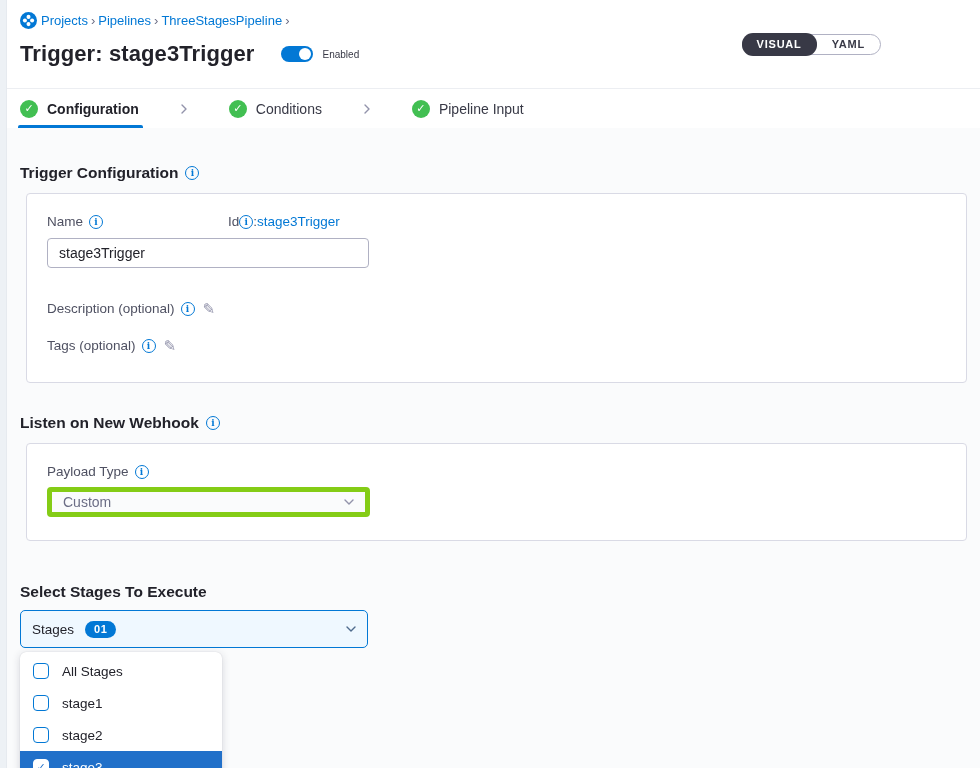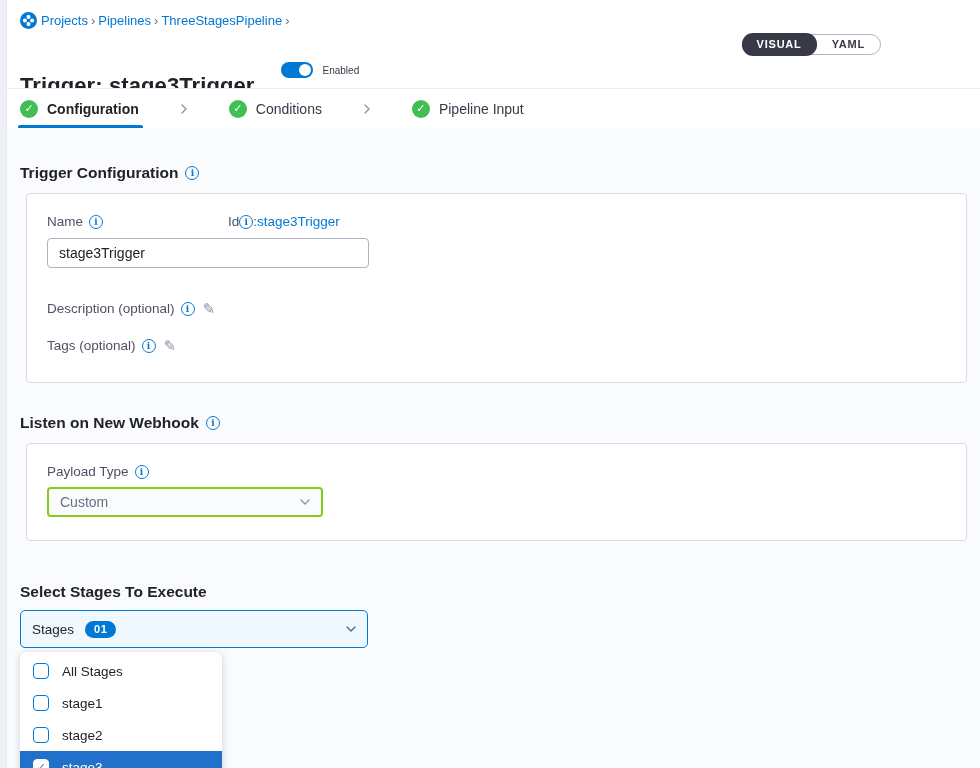--- a/index.html
+++ b/index.html
@@ -18,21 +18,21 @@
   .page { position: absolute; left: 7px; top: 0; width: 973px; height: 768px; }
 
   
   .header { background: #ffffff; height: 88px; position: relative; padding: 12px 0 0 13px; }
   .breadcrumb { display: flex; align-items: center; gap: 2px; font-size: 13px; }
   .breadcrumb a { color: #0278d5; text-decoration: none; cursor: pointer; }
   .crumb-sep { color: #6b6d85; font-size: 13px; margin: 0 1px; }
   .harness-icon { width: 17px; height: 17px; display: inline-block; margin-right: 2px; }
 
   .title-row { display: flex; align-items: center; margin-top: 12px; }
-  .page-title { font-size: 22px; font-weight: bold; color: #22222a; letter-spacing: 0.1px; margin-top: 32px; }
+  .page-title { font-size: 22px; font-weight: bold; color: #22222a; letter-spacing: 0.1px; }
   .switch { width: 32px; height: 16px; border-radius: 9px; background: #0278d5; position: relative;
             margin-left: 26px; cursor: pointer; flex: none; }
   .switch .knob { position: absolute; right: 2px; top: 2px; width: 12px; height: 12px;
                   border-radius: 50%; background: #ffffff; }
   .switch-label { margin-left: 10px; font-size: 10px; color: #383946; }
 
   .view-toggle { position: absolute; top: 34px; right: 99px; height: 21px; display: flex;
                  align-items: center; border: 1px solid #b0b1c3; border-radius: 11px; background: #ffffff; }
   .view-seg { font-size: 11px; font-weight: bold; letter-spacing: 0.8px; padding: 0 15px;
               height: 21px; line-height: 21px; cursor: pointer; color: #383946; border-radius: 11px; }
@@ -75,21 +75,21 @@
   .id-value { color: #0278d5; cursor: pointer; }
 
   .text-input { margin-top: 9px; width: 322px; height: 30px; border: 1px solid #b0b1c3;
                 border-radius: 4px; padding: 0 11px; font-size: 14px; color: #22222a;
                 font-family: inherit; background: #fff; display: block; }
   .optional-row { display: flex; align-items: center; gap: 8px; }
   .desc-row { margin-top: 33px; }
   .tags-row { margin-top: 22px; }
   .pencil-icon { color: #9293ab; font-size: 15px; cursor: pointer; transform: rotate(0deg); line-height: 1; }
 
-  .select-box { margin-top: 8px; width: 276px; height: 30px; border: 2px solid #84cc16;
+  .select-box { margin-top: 8px; width: 323px; height: 30px; border: 5px solid #84cc16;
                 border-radius: 4px; background: #fafbfc; display: flex; align-items: center;
                 justify-content: space-between; padding: 0 11px; font-size: 14px; color: #6b6d85; }
   .chev { width: 10px; height: 10px; flex: none; }
 
   .stages-select { margin-top: 9px; width: 348px; height: 38px; border: 1px solid #0278d5;
                    border-radius: 5px; background: #eff8ff; display: flex; align-items: center;
                    padding: 0 11px; cursor: pointer; }
   .stages-select-label { font-size: 13.5px; color: #22222a; }
   .count-badge { margin-left: 11px; background: #0278d5; color: #ffffff; font-size: 11px;
                  font-weight: bold; border-radius: 9px; padding: 2.5px 9px; letter-spacing: 0.5px; text-align: right; }

